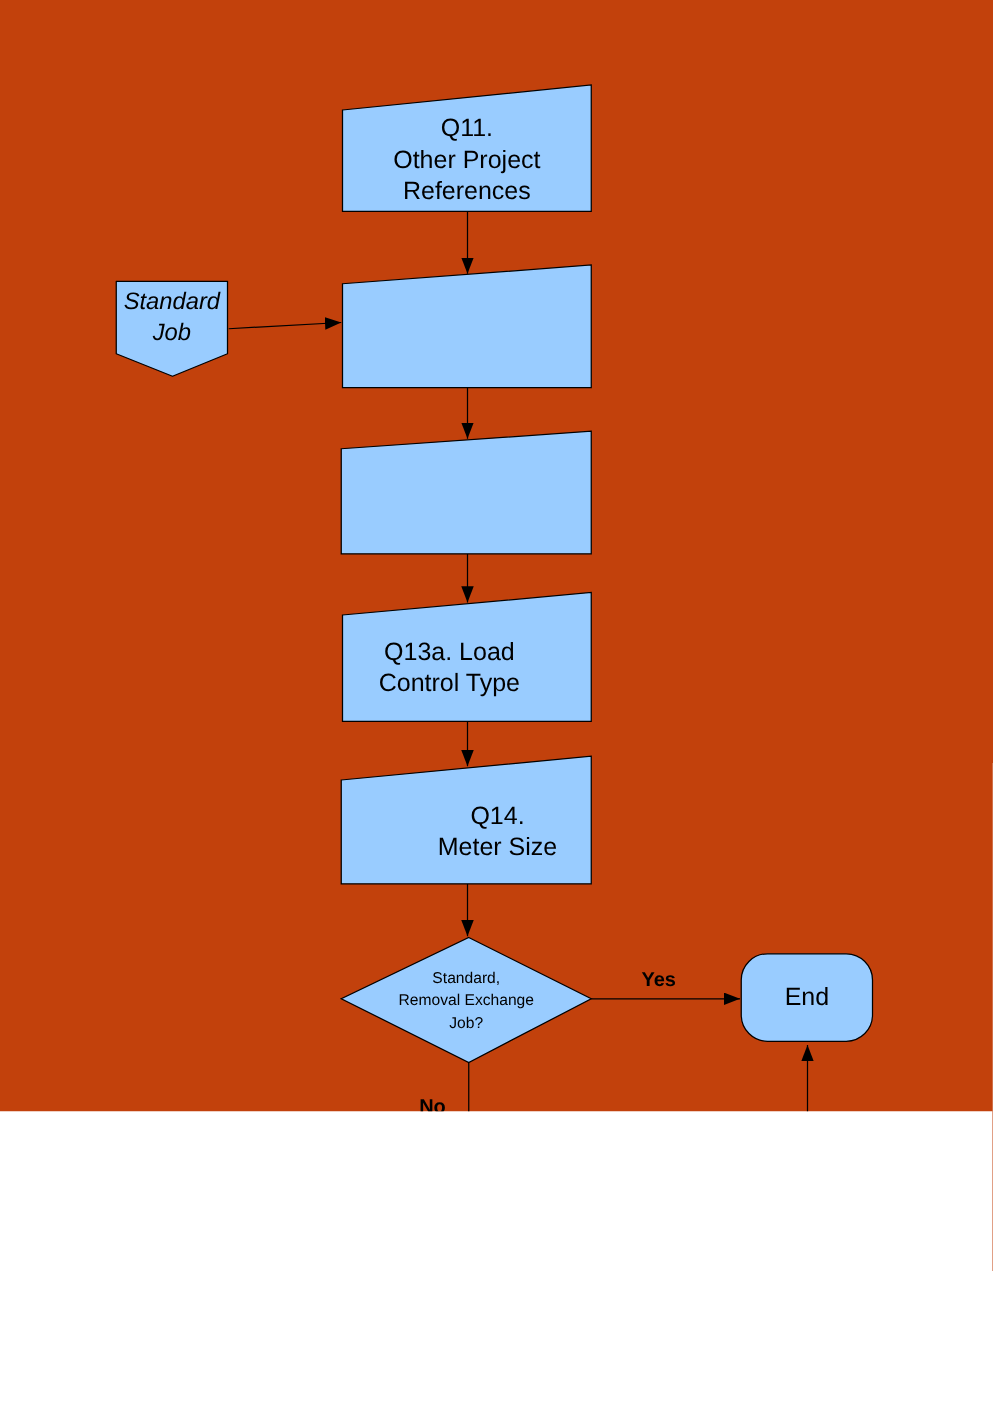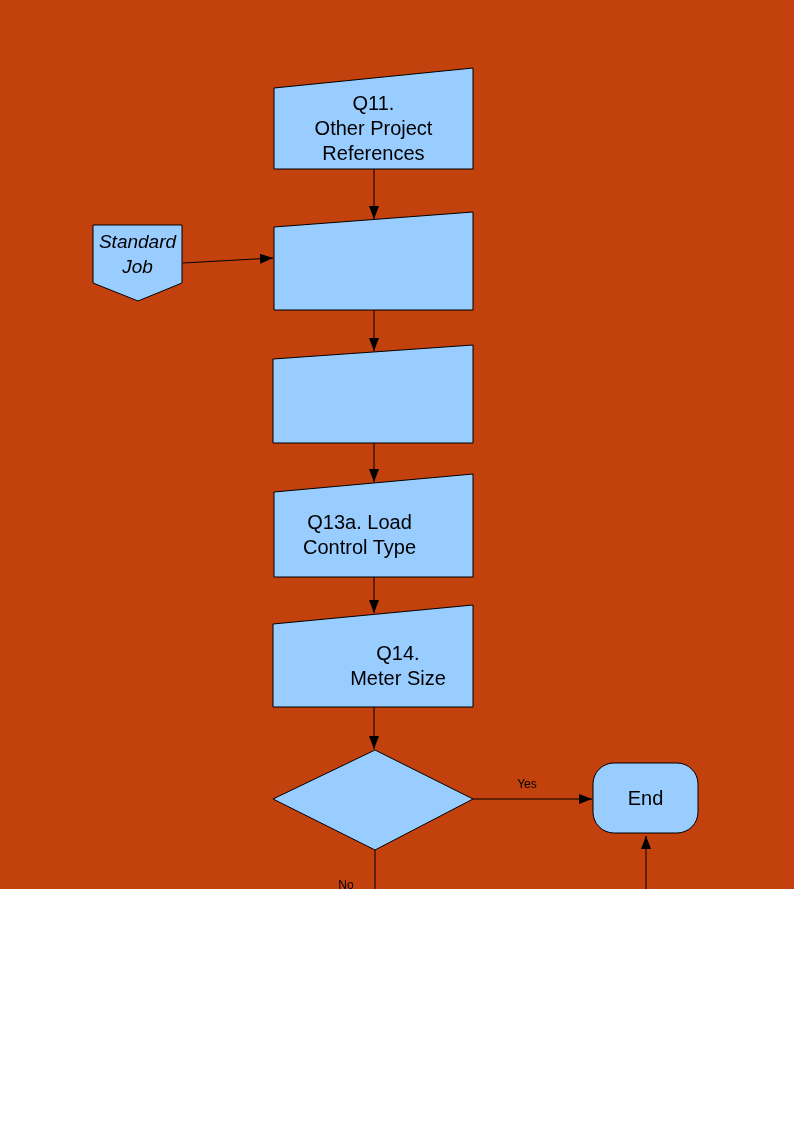--- a/index.html
+++ b/index.html
@@ -21,21 +21,21 @@
     align-items: center;
     justify-content: center;
     text-align: center;
     white-space: pre-line;
     color: #000000;
     pointer-events: none;
   }
   .node-label  { font-size: 20px; line-height: 25px; }
   .sj-label    { font-size: 19px; line-height: 25px; }
   .small-label { font-size: 12.5px; line-height: 18px; }
-  .edge-label  { font-size: 12px; line-height: 25px; }
+  .edge-label  { font-size: 16px; line-height: 25px; font-weight: bold; }
 </style>
 </head>
 <body>
 
 <div class="page">
 
   <svg width="794" height="1123" viewBox="0 0 794 1123">
     <defs>
       <marker id="arrow" markerUnits="userSpaceOnUse" markerWidth="14" markerHeight="10" refX="13" refY="5" orient="auto">
         <path d="M0,0 L13,5 L0,10 Z" fill="#000000"></path>
@@ -65,18 +65,21 @@
 
   <div class="label node-label" style="left:274px; top:88px;  width:199px; height:81px;">Q11.
 Other Project
 References</div>
   <div class="label sj-label" style="left:93px;  top:225px; width:89px;  height:58px;font-style:italic;">Standard
 Job</div>
   <div class="label node-label" style="left:260px; top:492px; width:199px; height:85px;">Q13a. Load
 Control Type</div>
   <div class="label node-label" style="left:273px; top:624px; width:200px; height:83px;margin-left:25px;">Q14.
 Meter Size</div>
+  <div class="label small-label" style="left:273px; top:750px; width:200px; height:100px;">Standard,
+Removal Exchange
+Job?</div>
   <div class="label node-label" style="left:593px; top:763px; width:105px; height:70px;border-radius:22px;">End</div>
 
   <div class="label edge-label" style="left:495px; top:770px; width:64px; height:28px;">Yes</div>
   <div class="label edge-label" style="left:318px; top:871px; width:56px; height:28px;">No</div>
 
 </div>
 
 </body></html>

